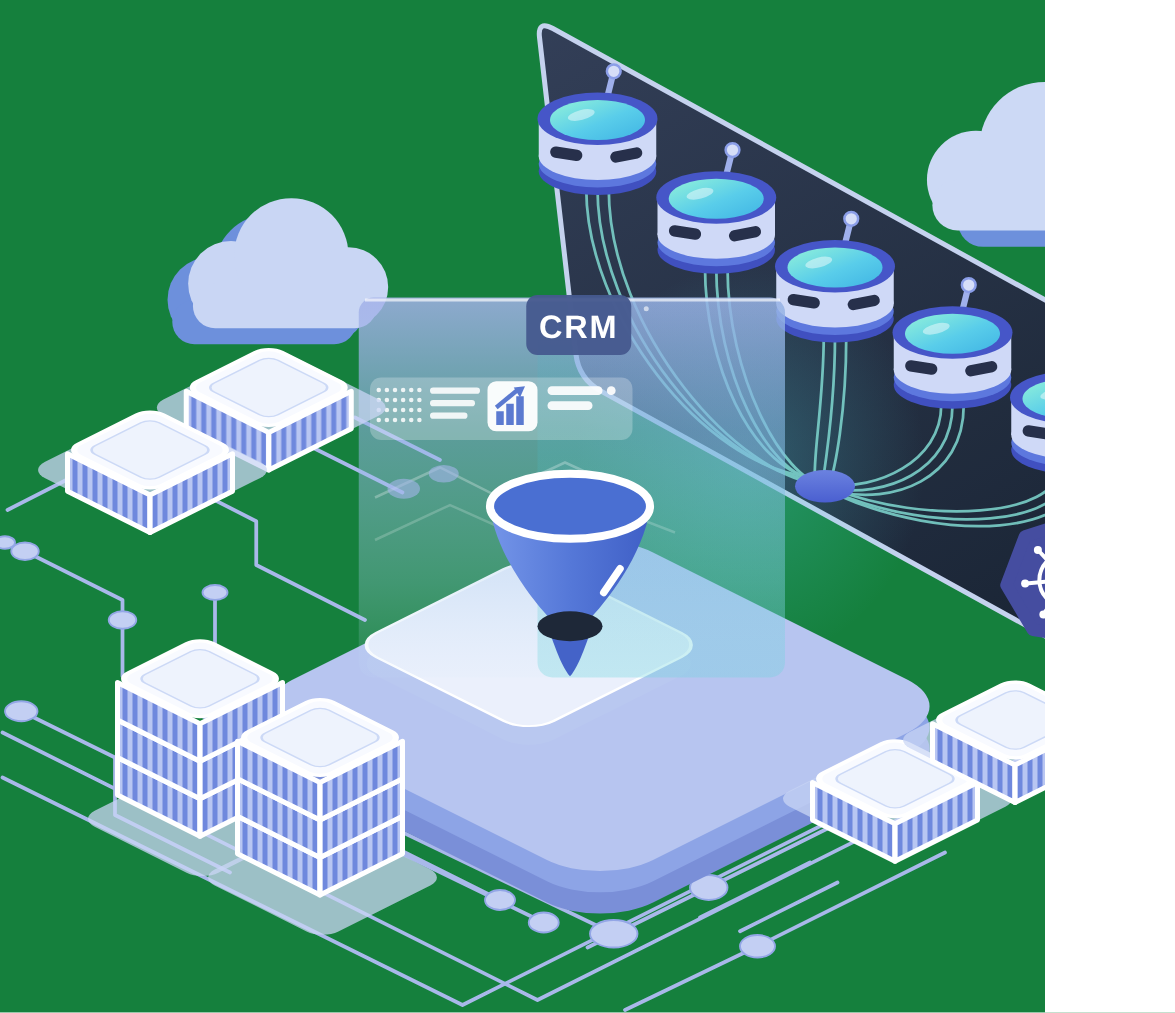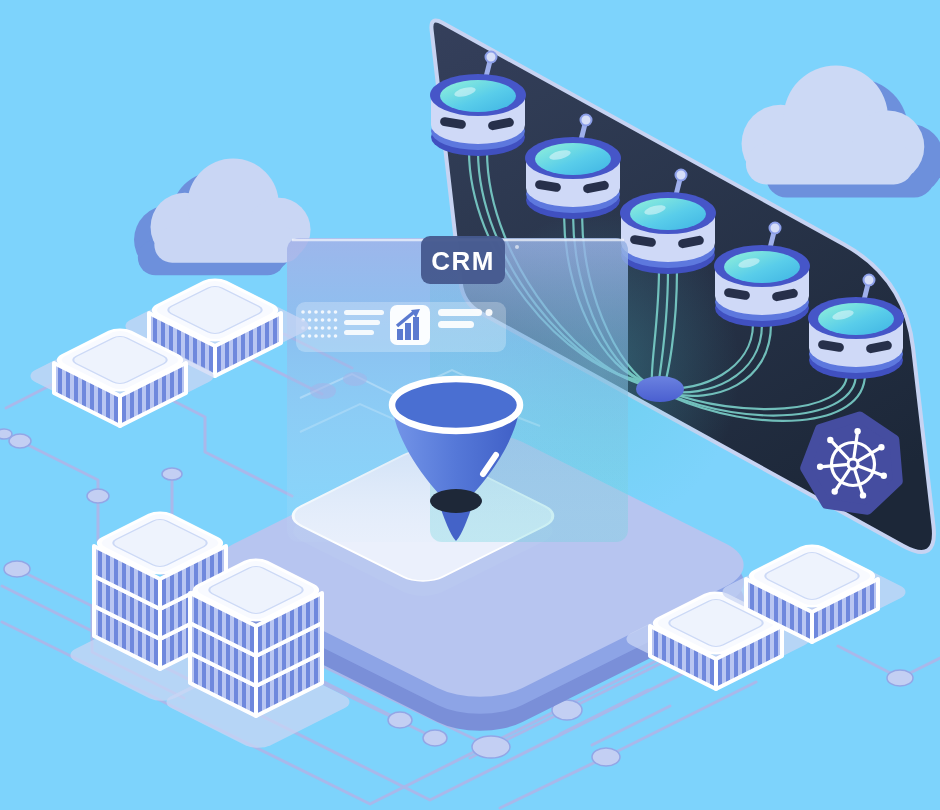--- a/index.html
+++ b/index.html
@@ -1,16 +1,16 @@
 <!DOCTYPE html>
 <html><head>
 <meta charset="utf-8">
 <style>
   html,body{margin:0;padding:0;background:#ffffff;}
-  .stage{position:relative;width:940px;height:810px;overflow:hidden;background:#7dd3fc;
+  .stage{position:relative;width:836px;height:810px;overflow:hidden;background:#15803d;
          font-family:"Liberation Sans", sans-serif;}
   .stage svg{position:absolute;left:0;top:0;}
   text.crm{font-family:"Liberation Sans", sans-serif;font-weight:bold;}
 </style>
 </head>
 <body>
 
 <div class="stage">
 <svg width="940" height="810" viewBox="0 0 940 810">
   <defs>

